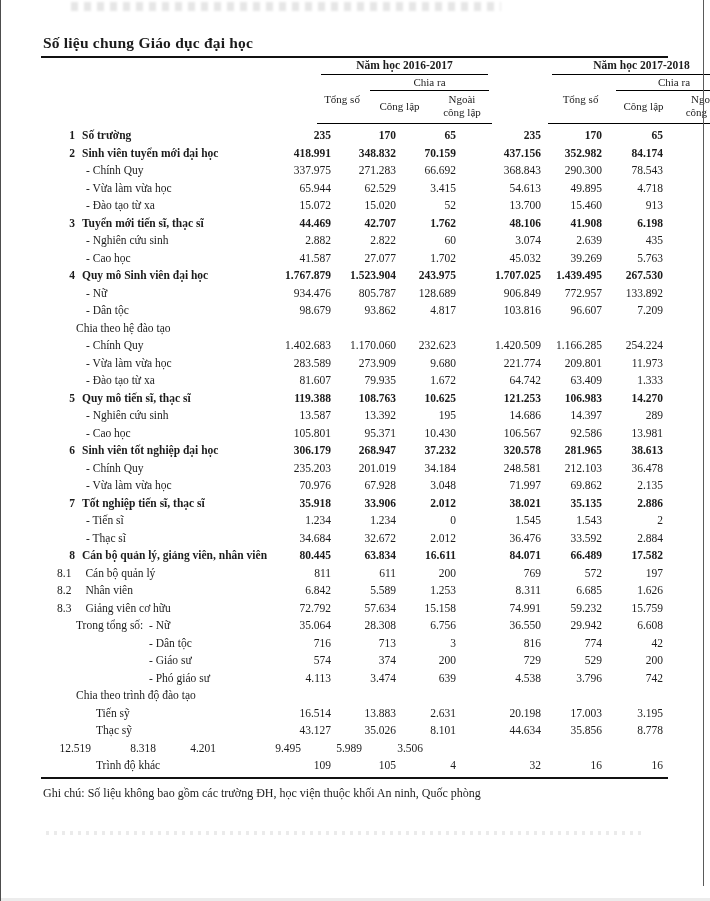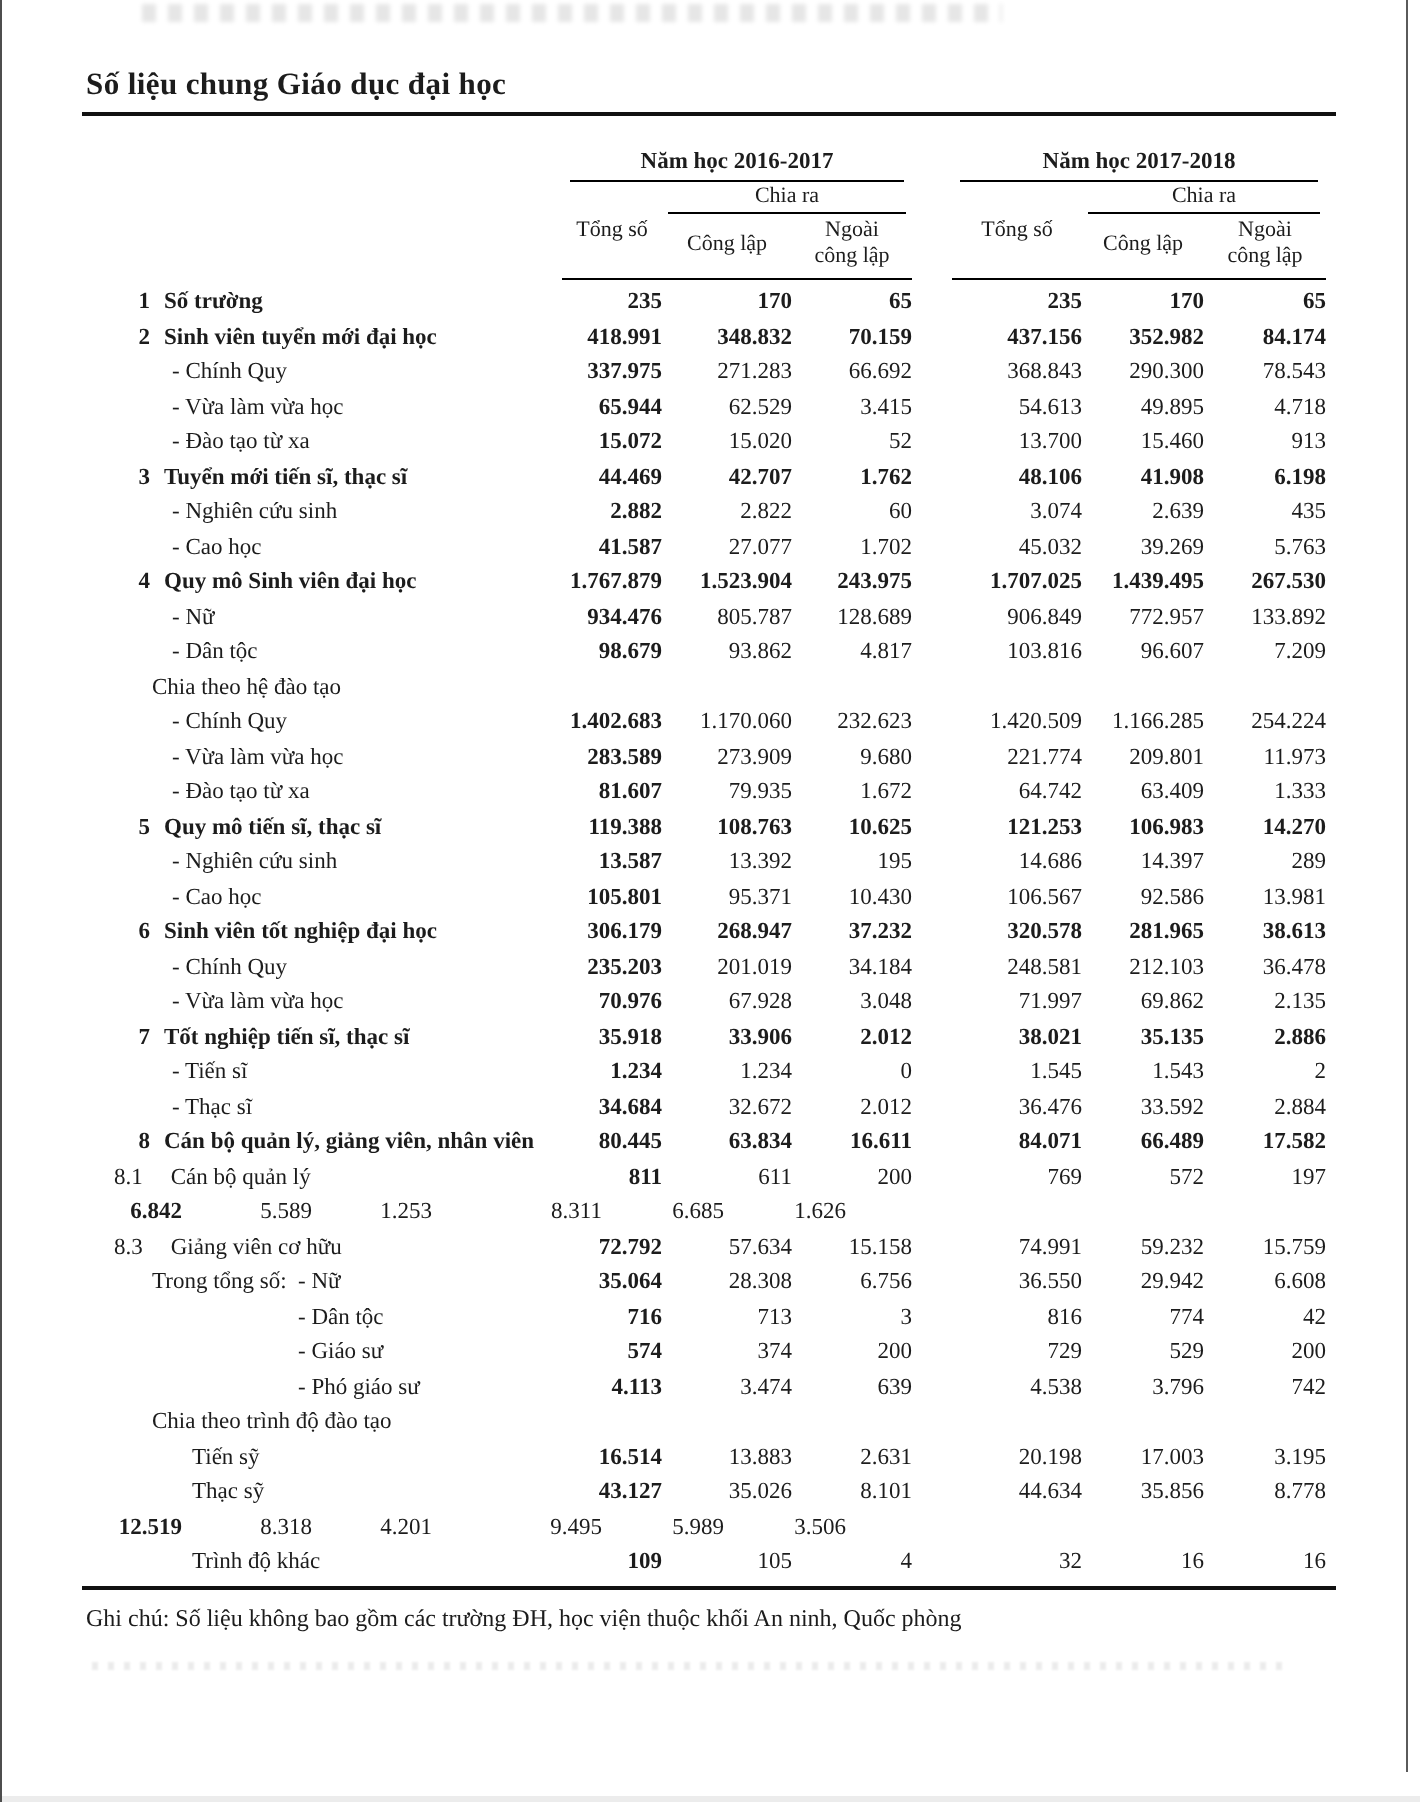--- a/index.html
+++ b/index.html
@@ -16,21 +16,21 @@
     background:repeating-linear-gradient(90deg,#777 0 7px,transparent 7px 13px); filter:blur(1px); }
   .artifact-mid { position:absolute; top:831px; left:45px; width:600px; height:4px; opacity:.12;
     background:repeating-linear-gradient(90deg,#666 0 3px,transparent 3px 8px); filter:blur(.5px); }
 
   .content { padding:34px 42px 0 40px; }
 
   .title { font-size:15.5px; font-weight:bold; letter-spacing:.2px; padding-left:2px; }
   .title-rule { border-bottom:2.5px solid #111; margin-top:4px; }
 
   
-  .thead { display:flex; font-size:11px; margin-top:16px; }
+  .thead { display:flex; font-size:11px; margin-top:0;gap:36px; }
   .th-label { flex:0 0 240px; }
   .grp1 { flex:0 0 175px; }
   .grp2 { flex:0 0 207px; padding-left:20px; }
   .grp-inner { border-bottom:1px solid #000; }
   .year { text-align:center; font-weight:bold; font-size:11.5px;
           border-bottom:1px solid #000; margin:0 4px; padding:1px 0 3px; }
   .subhead { display:flex; }
   .tongso { display:flex; align-items:center; justify-content:center; }
   .g1 .tongso { flex:0 0 50px; }
   .g2 .tongso { flex:0 0 65px; }
@@ -41,21 +41,21 @@
                  height:32px; line-height:13px; padding-bottom:2px; }
   .g1 .cl { flex:0 0 65px; } .g1 .ncl { flex:0 0 60px; }
   .g2 .cl { flex:0 0 61px; } .g2 .ncl { flex:0 0 61px; }
   .ncl { padding:0 6px; }
 
   
   .tbody { margin-top:3px; }
   .row { display:flex; height:17.5px; line-height:17.5px; font-size:11.5px; }
   .lab { flex:0 0 240px; display:flex; white-space:nowrap; overflow:hidden; }
   .c { text-align:right; }
-  .c0 { flex:0 0 50px;font-weight:bold; } .c1 { flex:0 0 65px; } .c2 { flex:0 0 60px; }
+  .c0 { flex:0 0 50px; } .c1 { flex:0 0 65px; } .c2 { flex:0 0 60px; }
   .c3 { flex:0 0 85px; } .c4 { flex:0 0 61px; } .c5 { flex:0 0 61px; }
 
   .section .lab, .section .c { font-weight:bold; }
   .section .lab { padding-left:24px; }
   .section .num { width:10px; text-align:right; margin-right:7px; }
   .sub8 .lab { padding-left:16px; }
   .sub8 .num { margin-right:14px; }
   .sub .lab { padding-left:45px; }
   .note .lab { padding-left:35px; }
   .plain .lab { padding-left:55px; }
@@ -403,20 +403,24 @@
             <span class="labtext">Cán bộ quản lý</span>
           </div>
           <div class="c c0">811</div>
           <div class="c c1">611</div>
           <div class="c c2">200</div>
           <div class="c c3">769</div>
           <div class="c c4">572</div>
           <div class="c c5">197</div>
         </div>
         <div class="row sub8">
+          <div class="lab">
+            <span class="num">8.2</span>
+            <span class="labtext">Nhân viên</span>
+          </div>
           <div class="c c0">6.842</div>
           <div class="c c1">5.589</div>
           <div class="c c2">1.253</div>
           <div class="c c3">8.311</div>
           <div class="c c4">6.685</div>
           <div class="c c5">1.626</div>
         </div>
         <div class="row sub8">
           <div class="lab">
             <span class="num">8.3</span>

